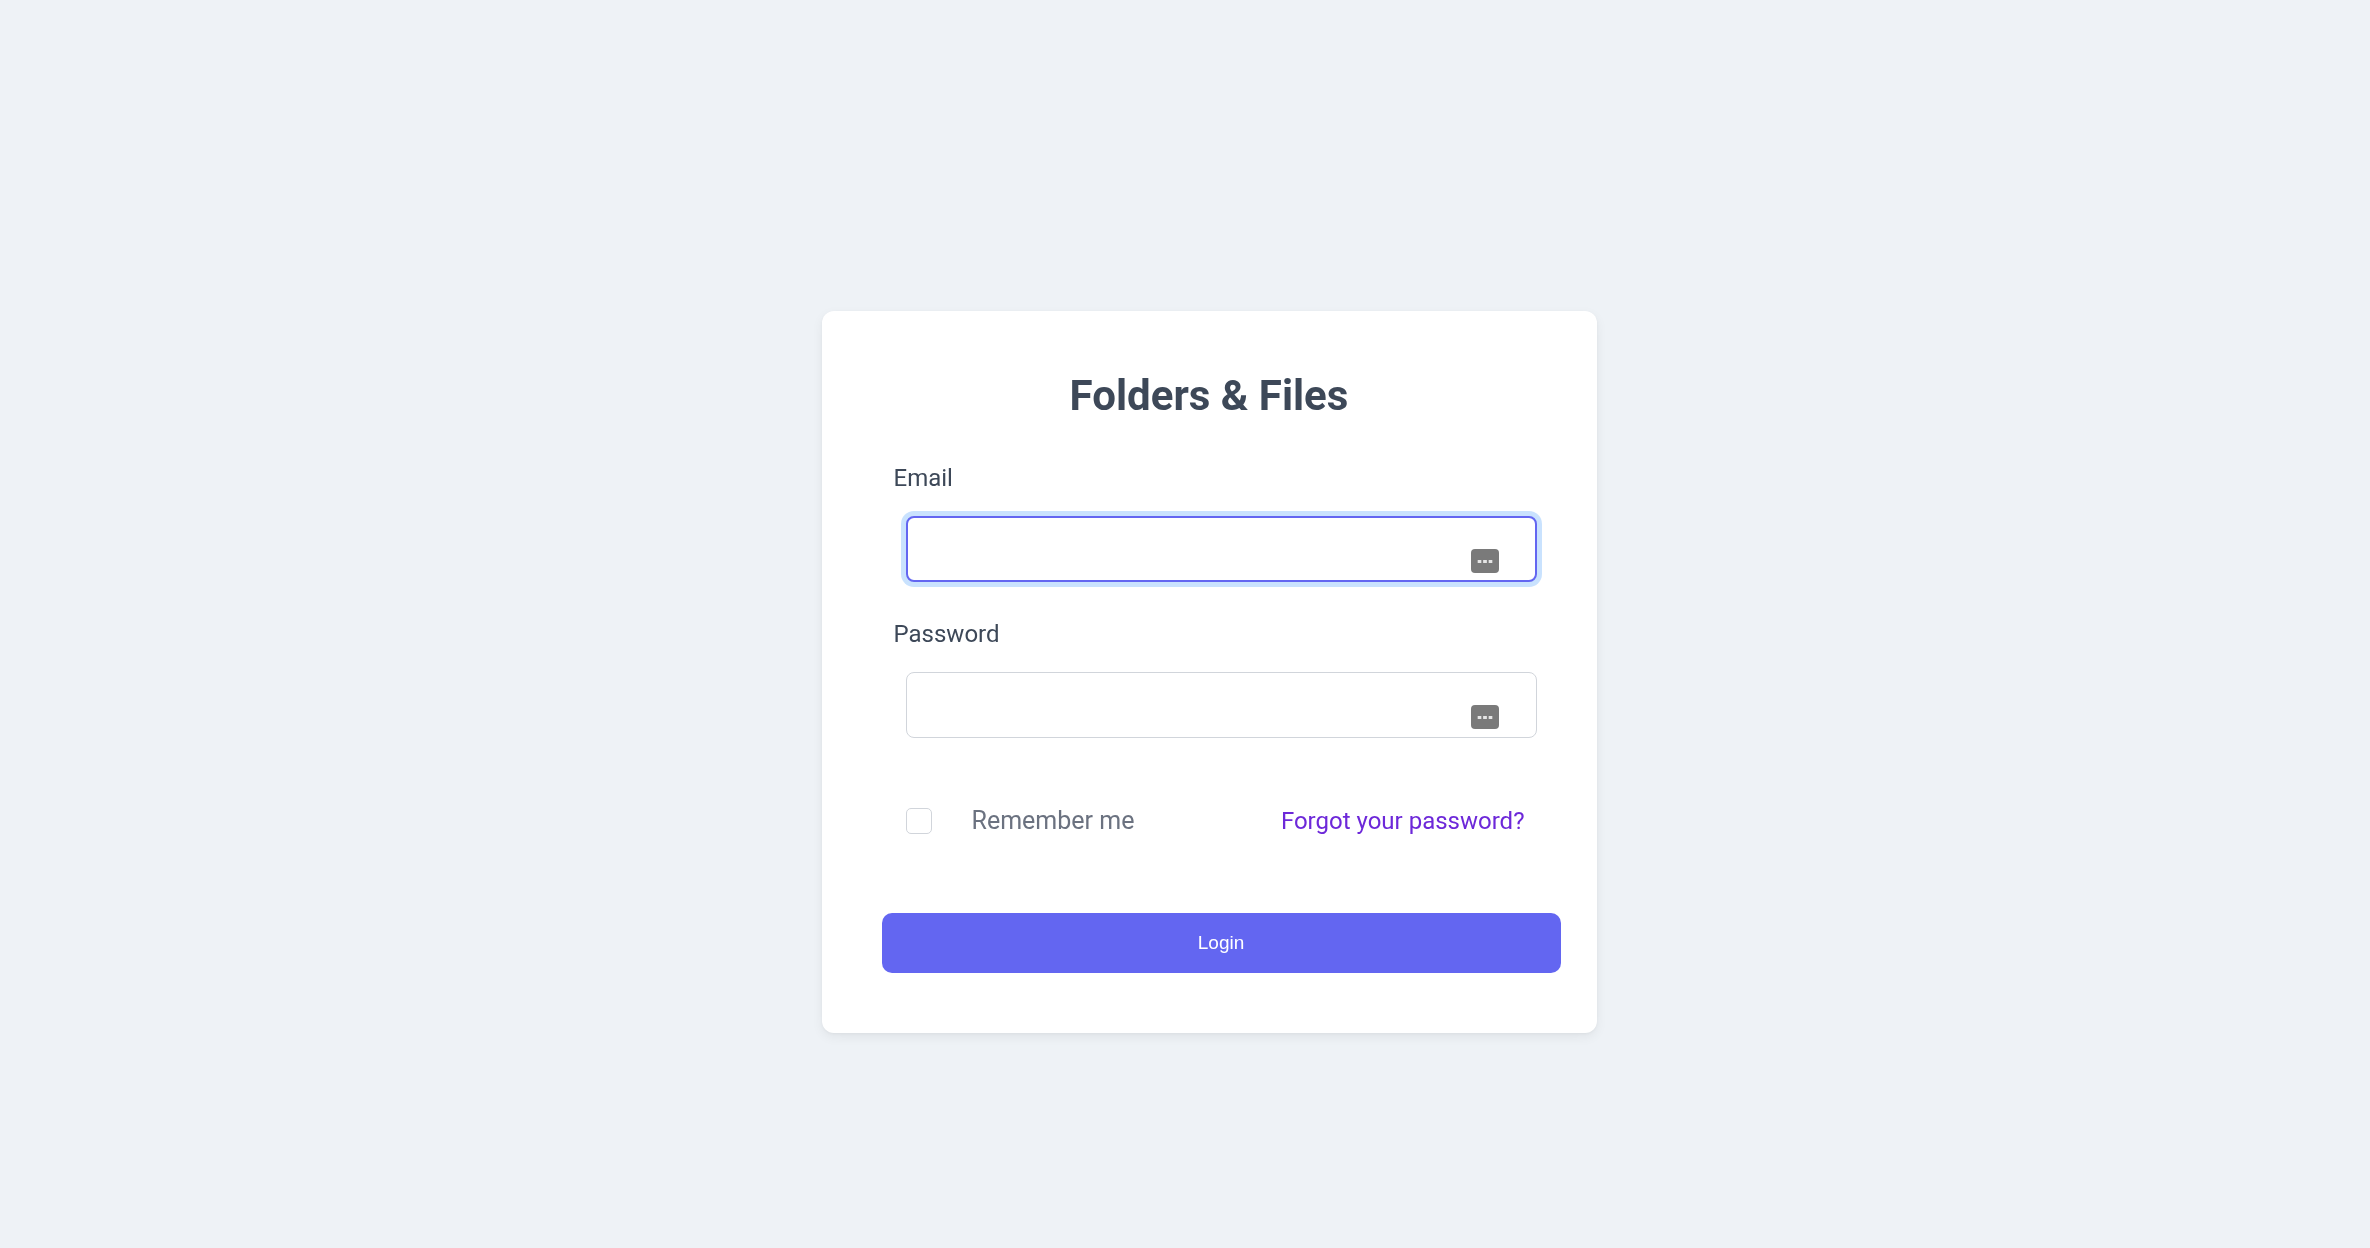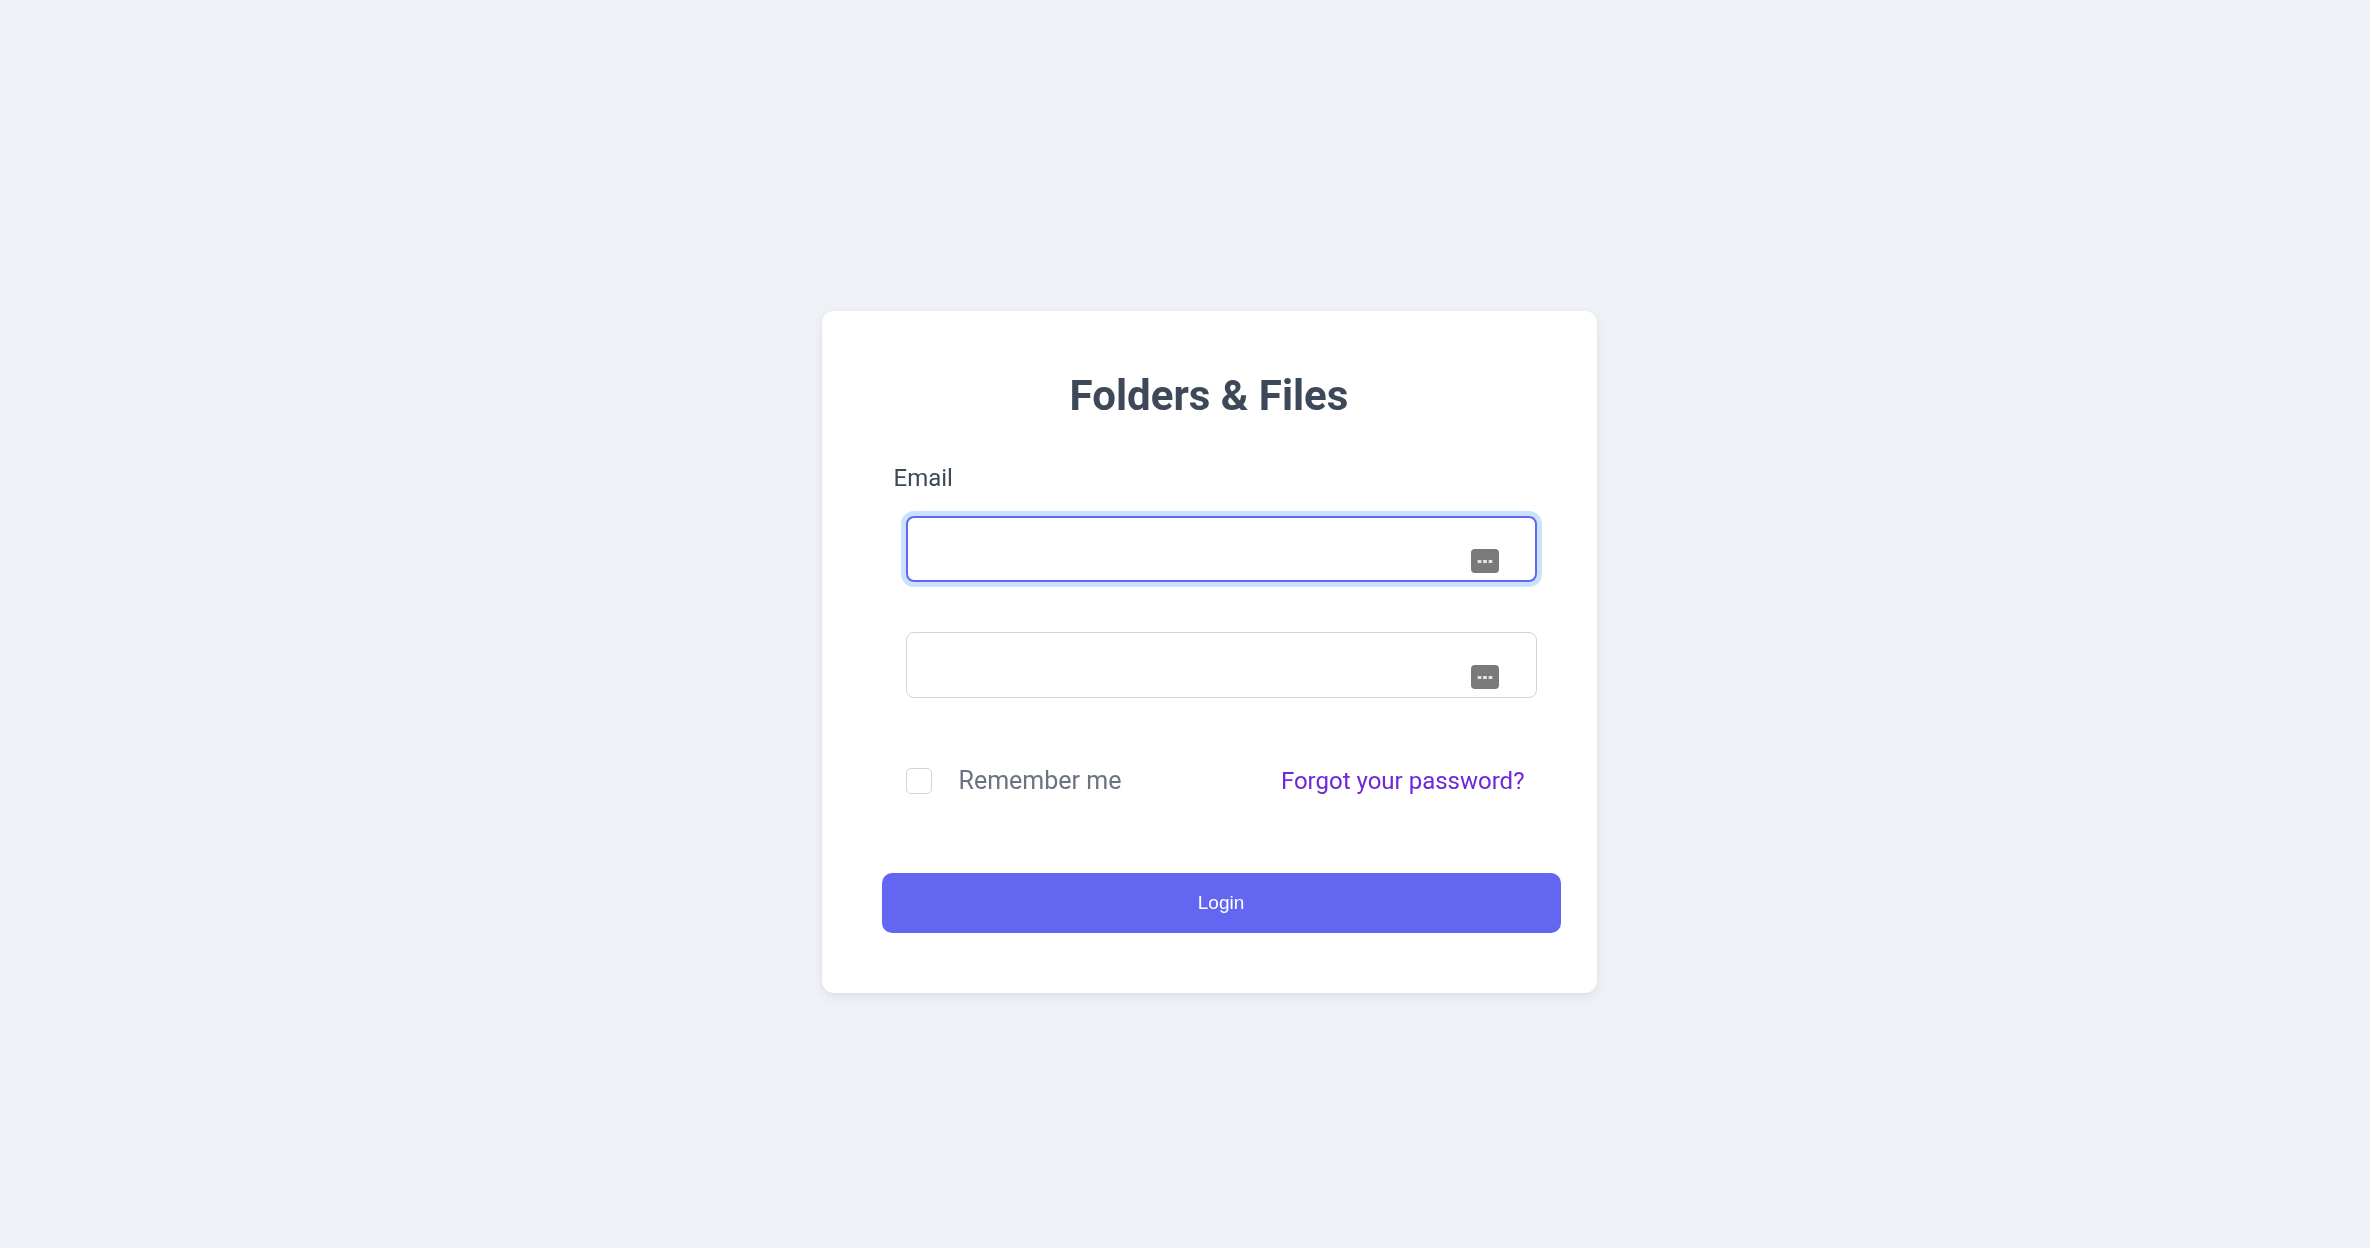--- a/index.html
+++ b/index.html
@@ -97,21 +97,21 @@
       display: flex;
       align-items: center;
       justify-content: space-between;
       margin-top: 32px;
       margin-bottom: 42px;
     }
 
     .checkbox-wrapper {
       display: flex;
       align-items: center;
-      gap: 3px;
+      gap: 16px;
     }
 
     .checkbox {
       width: 26px;
       height: 26px;
       border: 1.5px solid #d1d5db;
       border-radius: 5px;
       background-color: #ffffff;
       cursor: pointer;
       flex-shrink: 0;
@@ -150,20 +150,21 @@
 
   <div class="form-group">
     <label class="form-label">Email</label>
     <div class="input-wrapper">
       <input type="email" class="form-input focused" value="" style="">
       <span class="input-icon"></span>
     </div>
   </div>
 
   <div class="form-group">
+    <label class="form-label">Password</label>
     <div class="input-wrapper">
       <input type="password" class="form-input" value="" style="">
       <span class="input-icon"></span>
     </div>
   </div>
 
   <div class="form-footer">
     <div class="checkbox-wrapper">
       <div class="checkbox"></div>
       <span class="checkbox-label">Remember me</span>

